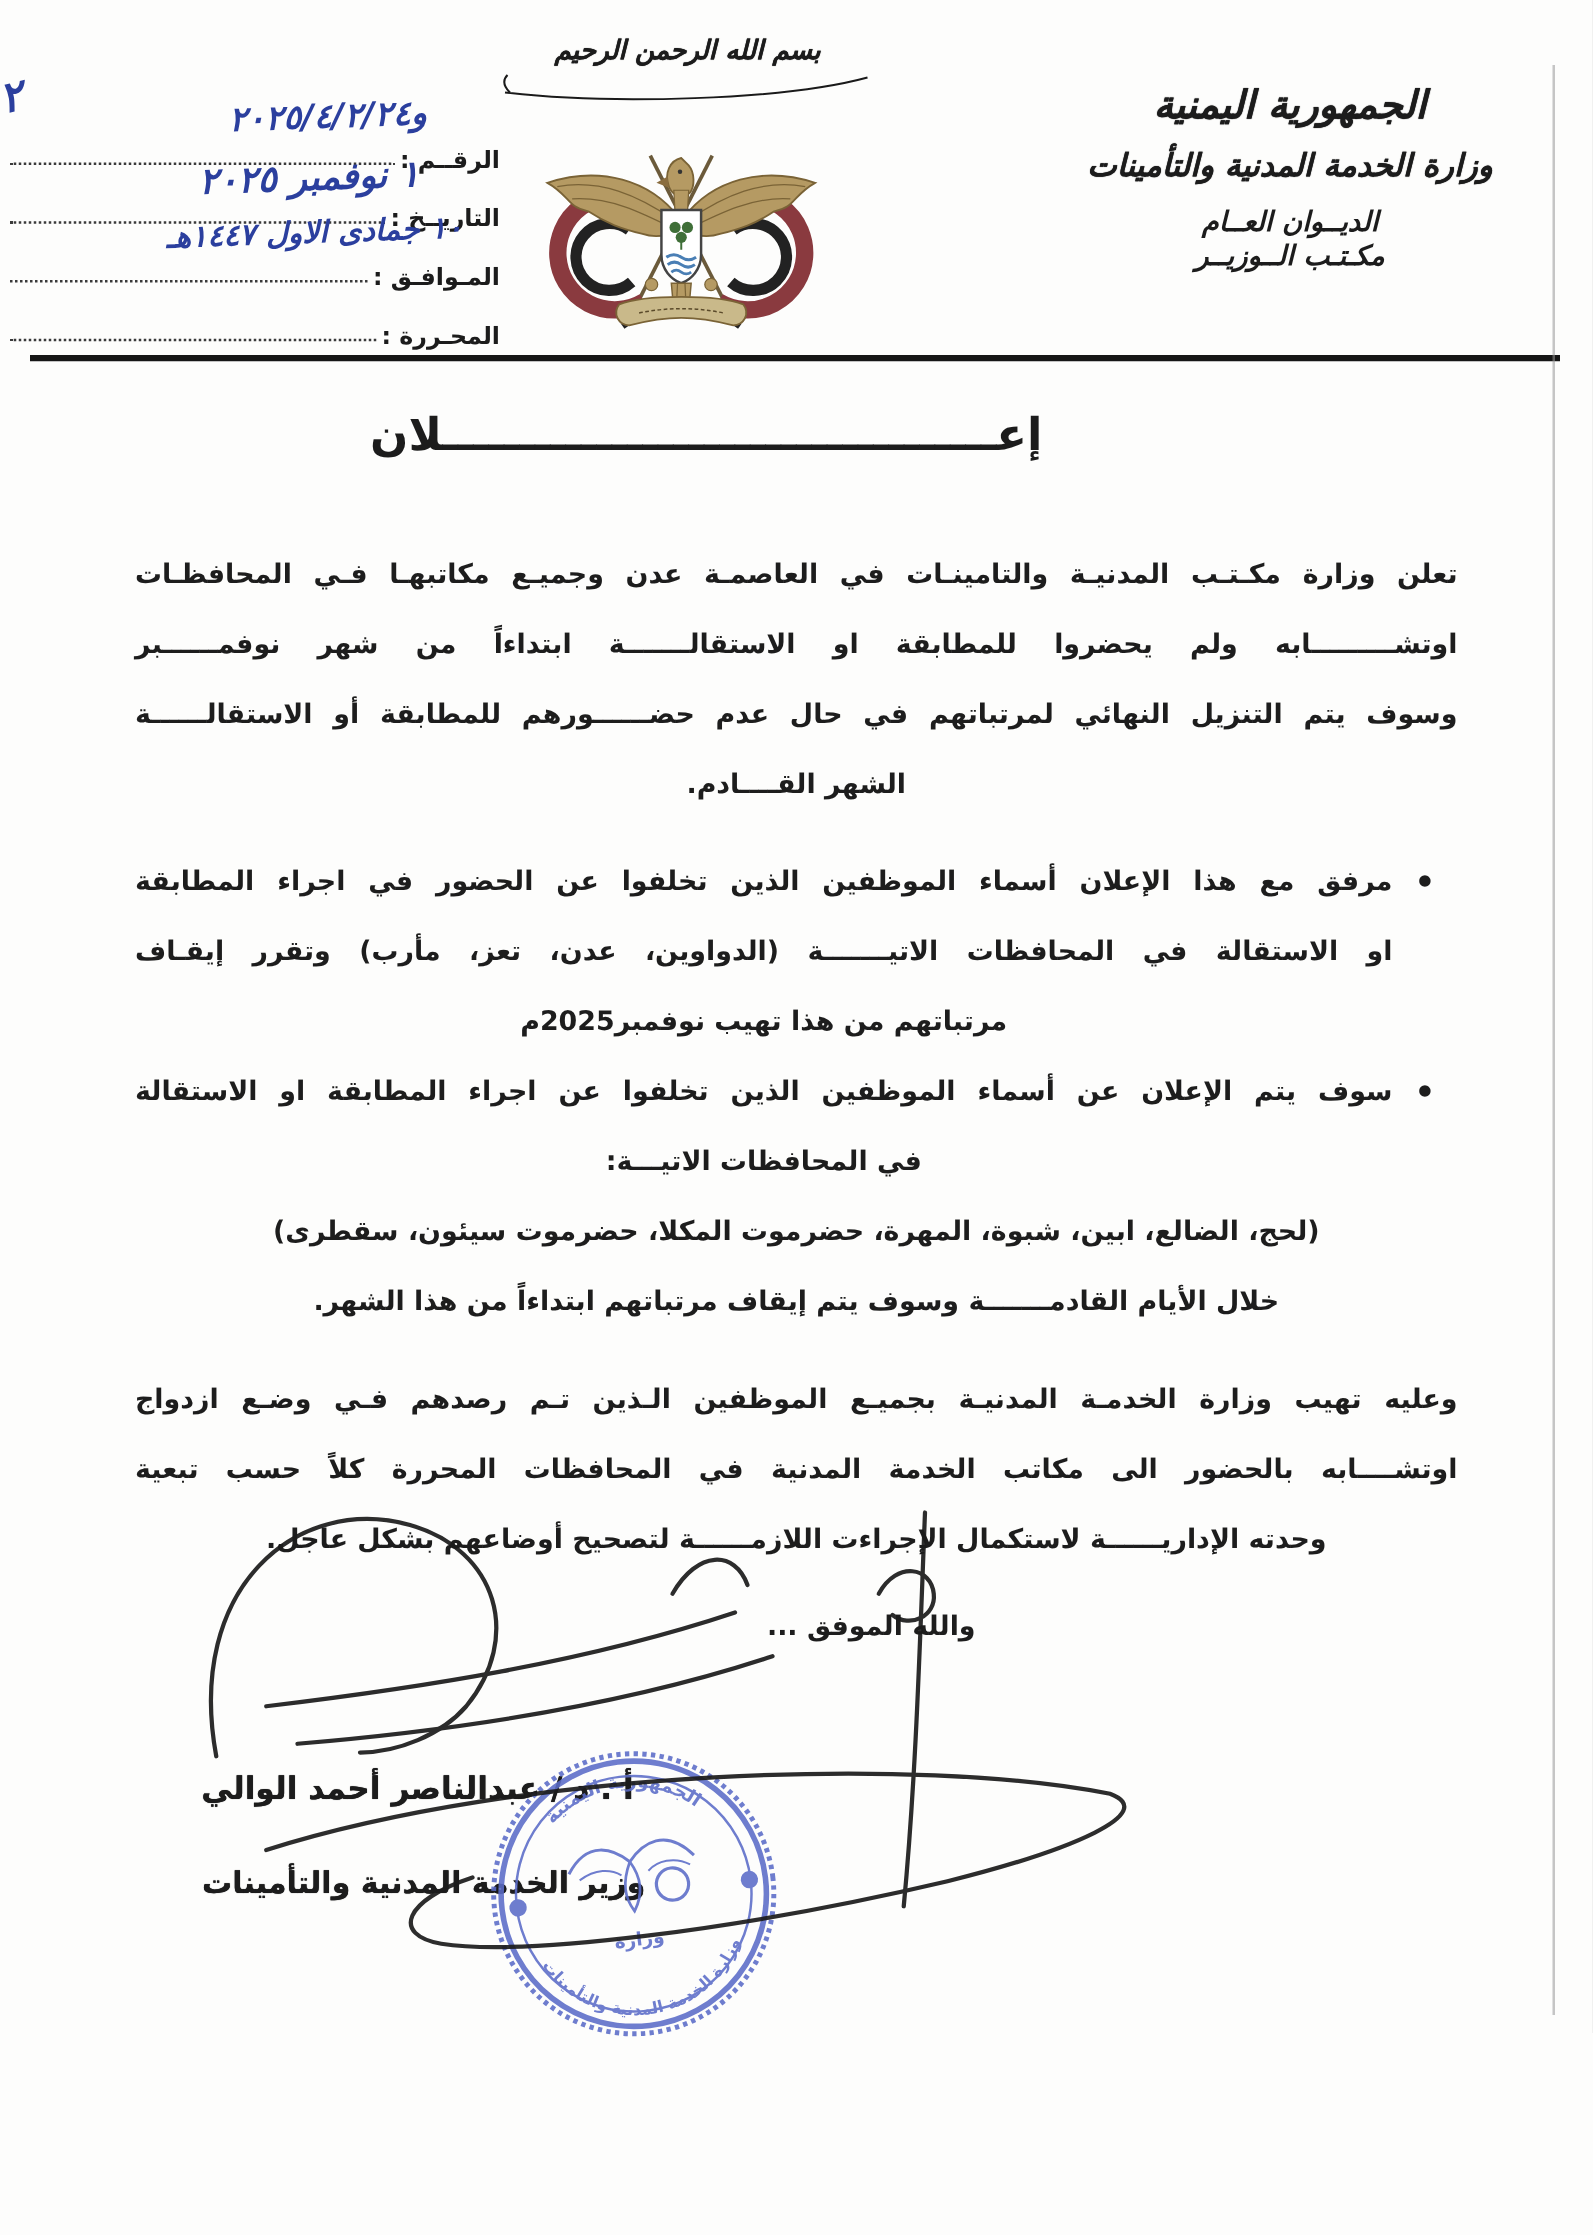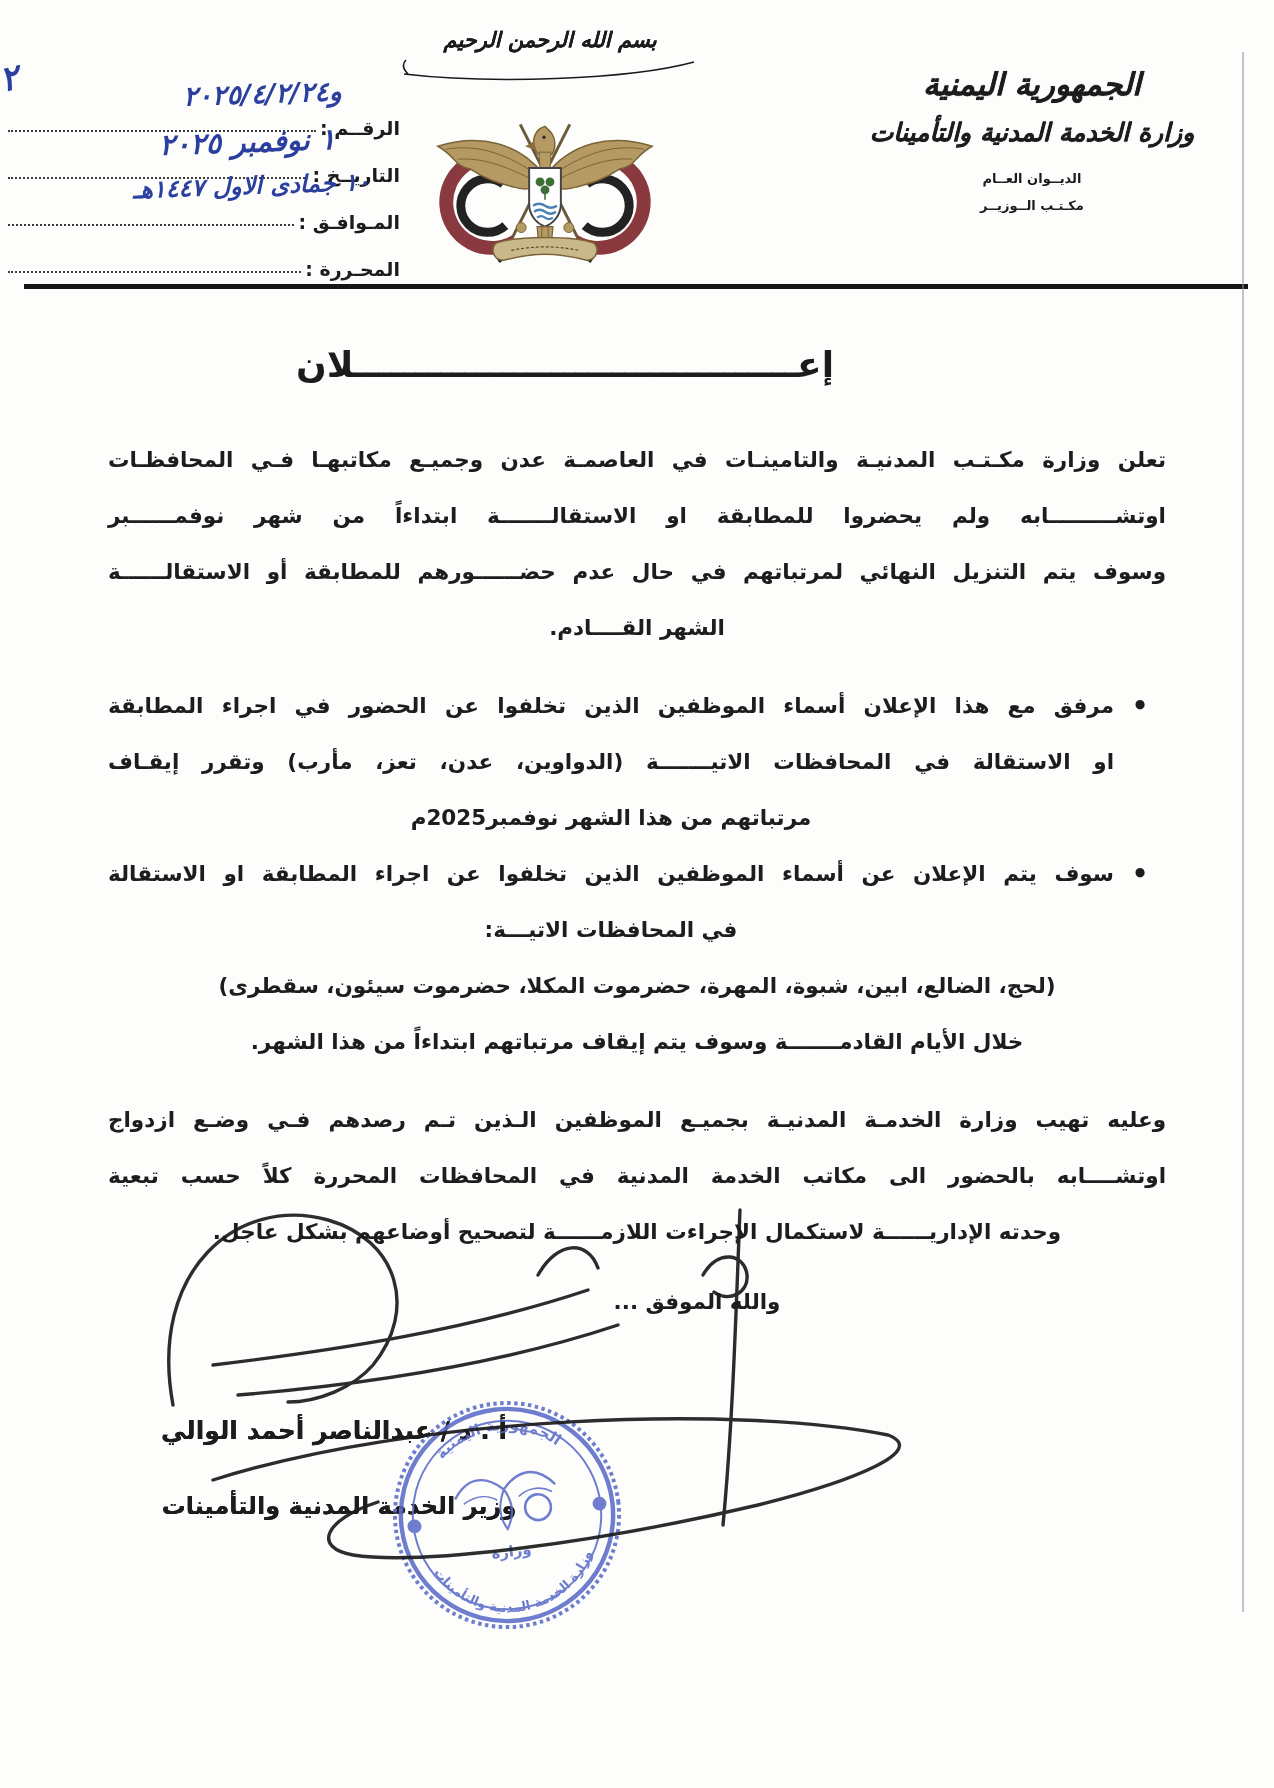--- a/index.html
+++ b/index.html
@@ -23,26 +23,26 @@
   
   .bismillah{position:absolute;top:28px;left:398px;width:304px;text-align:center;
     font-size:21px;font-weight:bold;font-style:italic;direction:rtl;
     text-shadow:0 0 .6px #000;}
   .bismillah-flourish{position:absolute;top:58px;left:398px;}
   .emblem{position:absolute;top:86px;left:426px;}
   
   .gov-block{position:absolute;top:66px;right:24px;width:436px;text-align:center;direction:rtl;}
   .gov-republic{font-size:31px;font-weight:bold;font-style:italic;text-shadow:0 0 .8px #000;margin-bottom:16px;}
   .gov-ministry{font-size:25px;font-weight:bold;font-style:italic;text-shadow:0 0 .7px #000;margin-bottom:18px;}
-  .gov-line{font-size:13px;font-weight:bold;line-height:27px;letter-spacing:1px;}
+  .gov-line{font-size:22px;font-weight:bold;line-height:27px;letter-spacing:1px;font-style:italic;}
   
   .thick-rule{position:absolute;top:284px;left:24px;width:1224px;height:5px;background:#161616;}
   .edge-line{position:absolute;top:52px;left:1242px;width:2px;height:1560px;background:#979797;opacity:.55;}
   
-  .doc-title{position:absolute;top:344px;left:0;width:1130px;text-align:center;
+  .doc-title{position:absolute;top:328px;left:0;width:1130px;text-align:center;
     font-size:36px;font-weight:bold;direction:rtl;letter-spacing:0;}
   .body-text{position:absolute;top:432px;right:108px;width:1058px;direction:rtl;
     font-size:21.5px;font-weight:bold;line-height:56px;color:#1d1d1d;}
   .line{min-height:56px;}
   .stretch{text-align:justify;text-align-last:justify;-moz-text-align-last:justify;}
   .plain{text-align:center;}
   .gap{height:22px;}
   .bullet-row{display:flex;direction:rtl;}
   .bullet-marker{width:52px;text-align:center;font-size:26px;flex:0 0 52px;}
   .bullet-content{flex:1;}
@@ -156,21 +156,21 @@
     <div class="line stretch">وسوف يتم التنزيل النهائي لمرتباتهم في حال عدم حضــــــورهم للمطابقة أو الاستقالــــــة</div>
     <div class="line plain">الشهر القــــادم.</div>
 
     <div class="gap"></div>
 
     <div class="bullet-row">
       <div class="bullet-marker">•</div>
       <div class="bullet-content">
         <div class="line stretch">مرفق مع هذا الإعلان أسماء الموظفين الذين تخلفوا عن الحضور في اجراء المطابقة</div>
         <div class="line stretch">او الاستقالة في المحافظات الاتيـــــــة (الدواوين، عدن، تعز، مأرب) وتقرر إيقـاف</div>
-        <div class="line plain">مرتباتهم من هذا الشهر نوفمبر2025م</div>
+        <div class="line plain">مرتباتهم من هذا تهيب نوفمبر2025م</div>
       </div>
     </div>
 
     <div class="bullet-row">
       <div class="bullet-marker">•</div>
       <div class="bullet-content">
         <div class="line stretch">سوف يتم الإعلان عن أسماء الموظفين الذين تخلفوا عن اجراء المطابقة او الاستقالة</div>
         <div class="line plain">في المحافظات الاتيـــة:</div>
       </div>
     </div>

